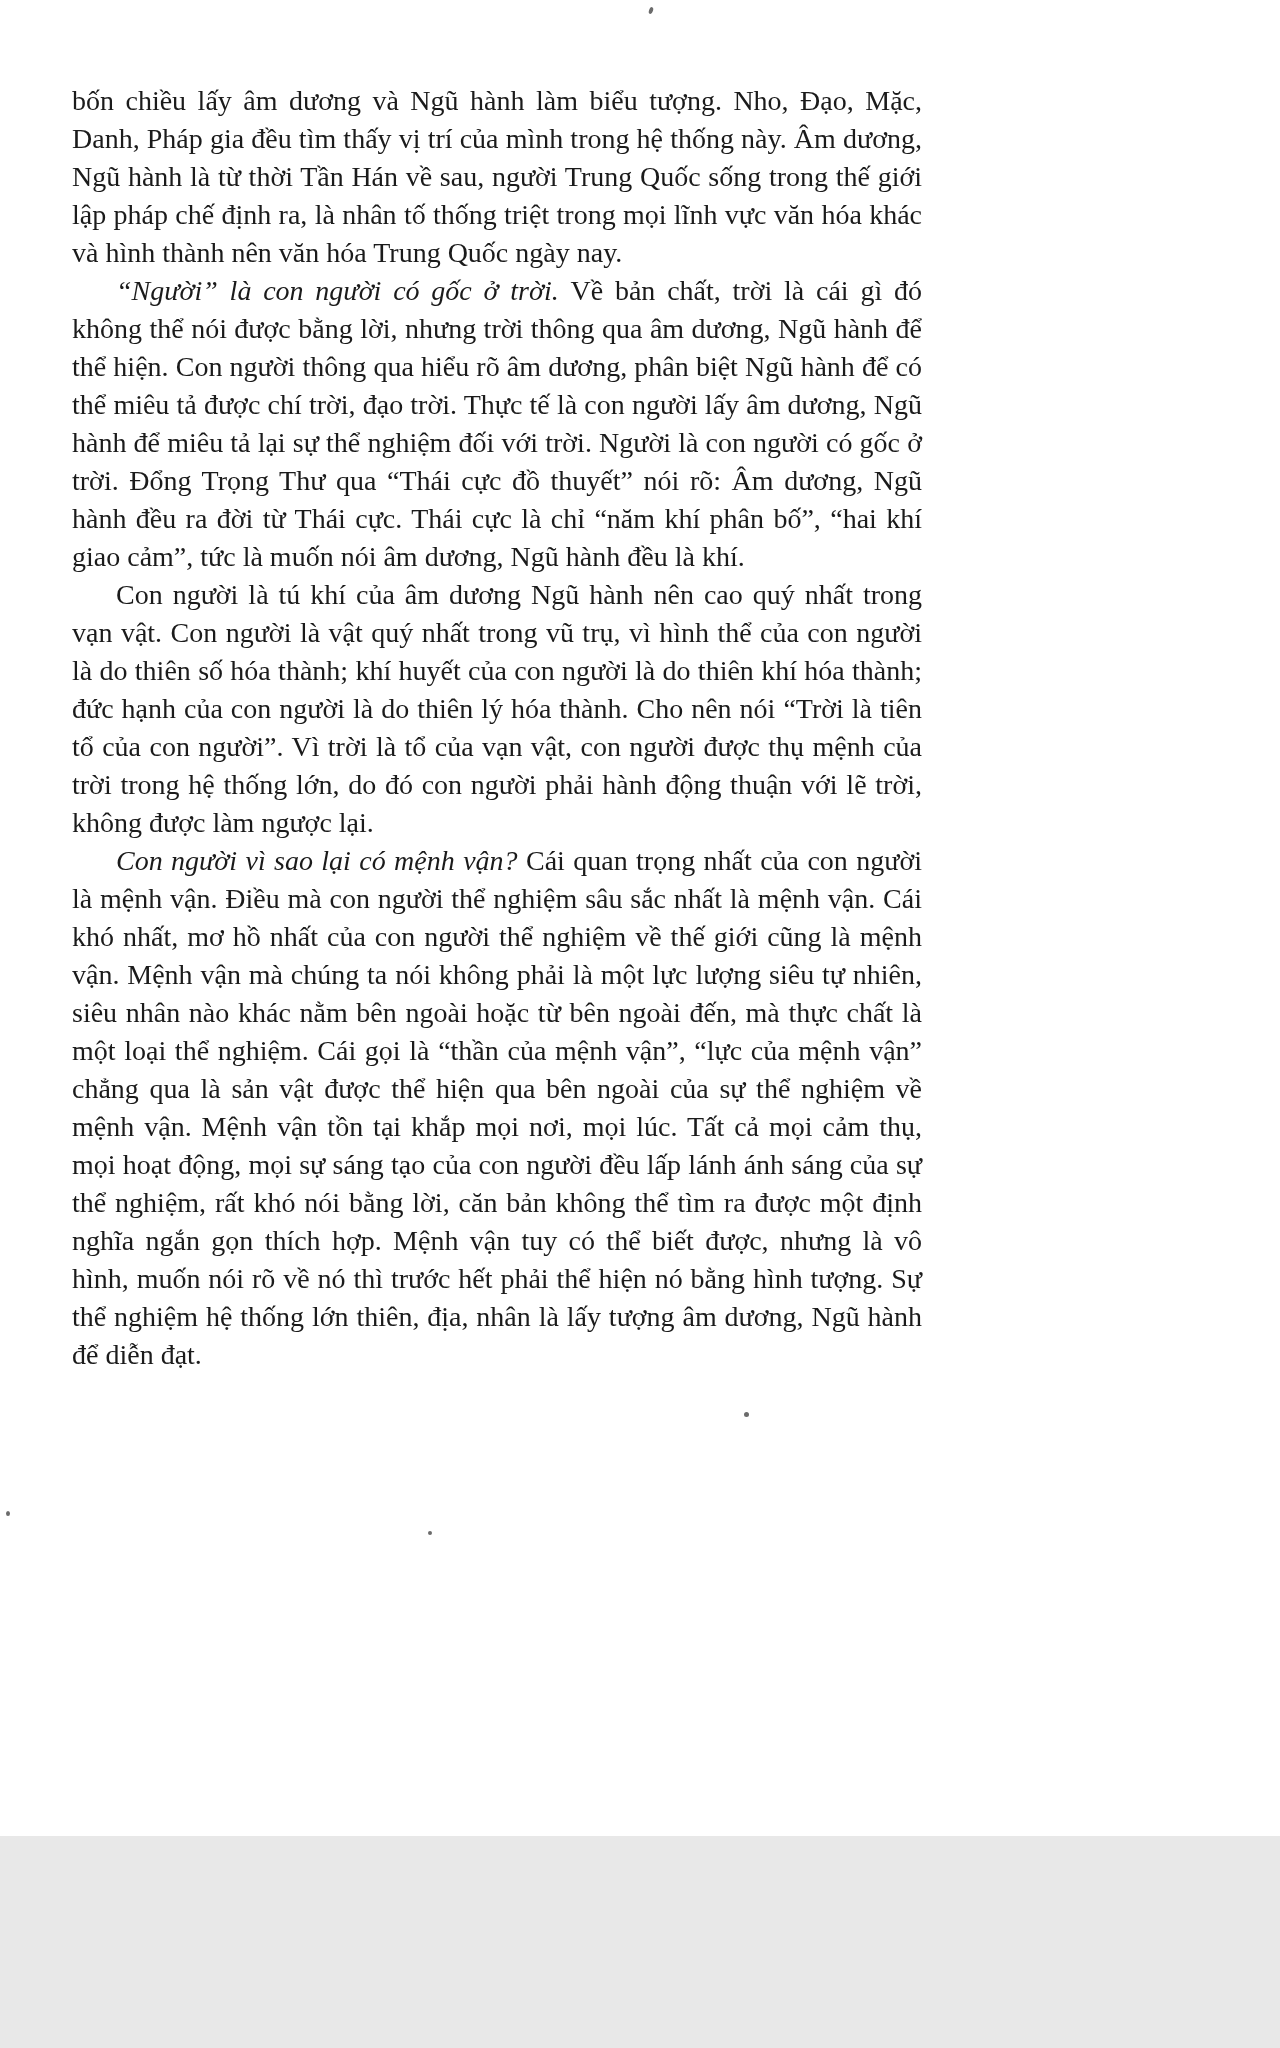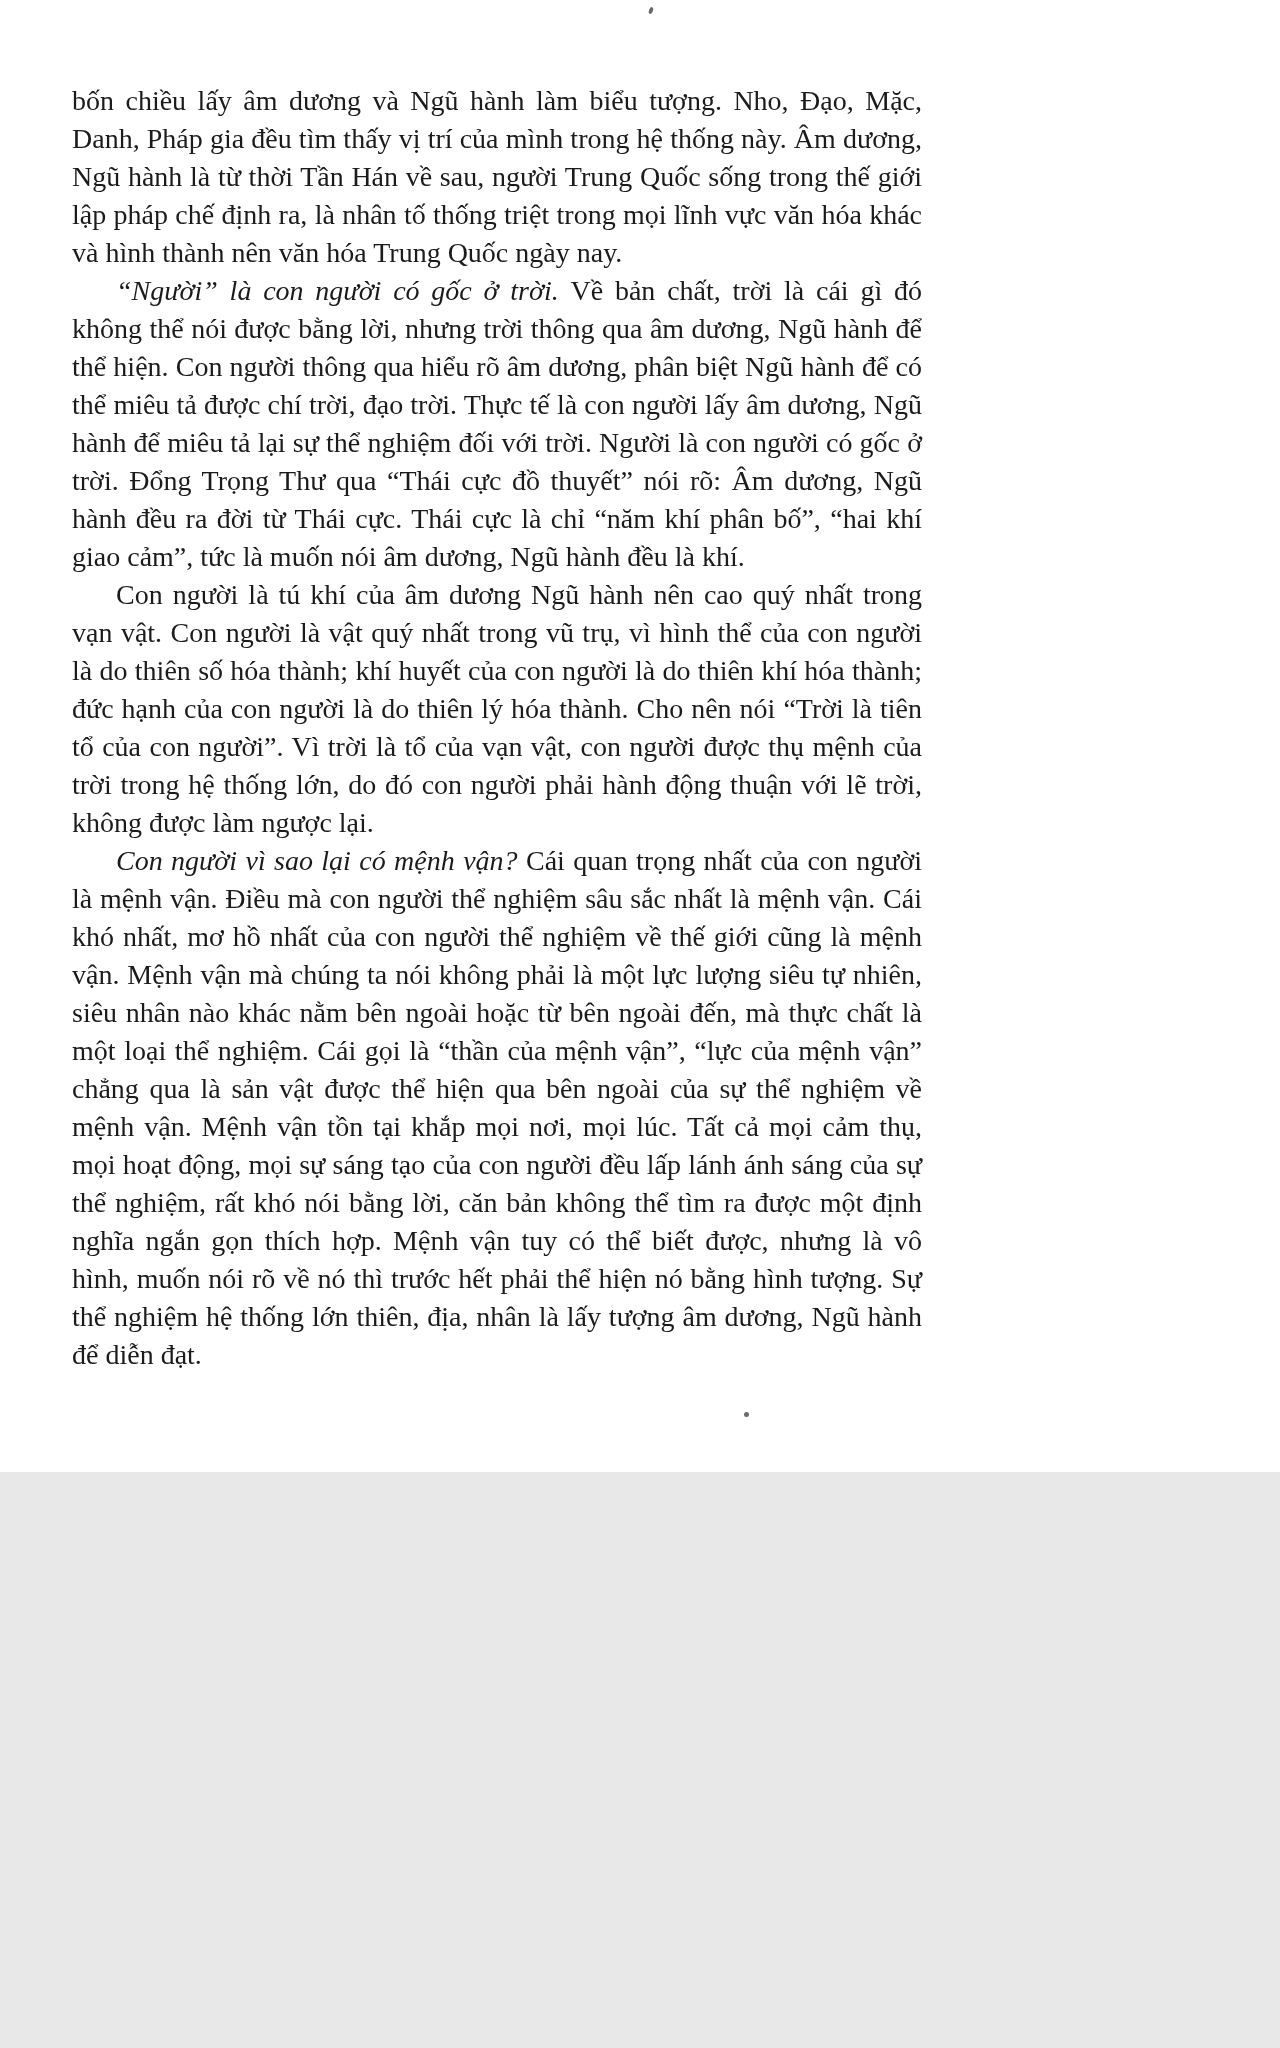--- a/index.html
+++ b/index.html
@@ -3,21 +3,21 @@
 <meta charset="utf-8">
 <style>
   html, body {
     margin: 0;
     padding: 0;
     background: #e8e8e8;
   }
   .page {
     position: relative;
     width: 1280px;
-    height: 1472px;
+    height: 1836px;
     margin: 0 auto;
     background: #ffffff;
     font-family: "Liberation Serif", "DejaVu Serif", serif;
     color: #1b1b1b;
     overflow: hidden;
   }
   .text-block {
     position: absolute;
     left: 72px;
     top: 82px;

